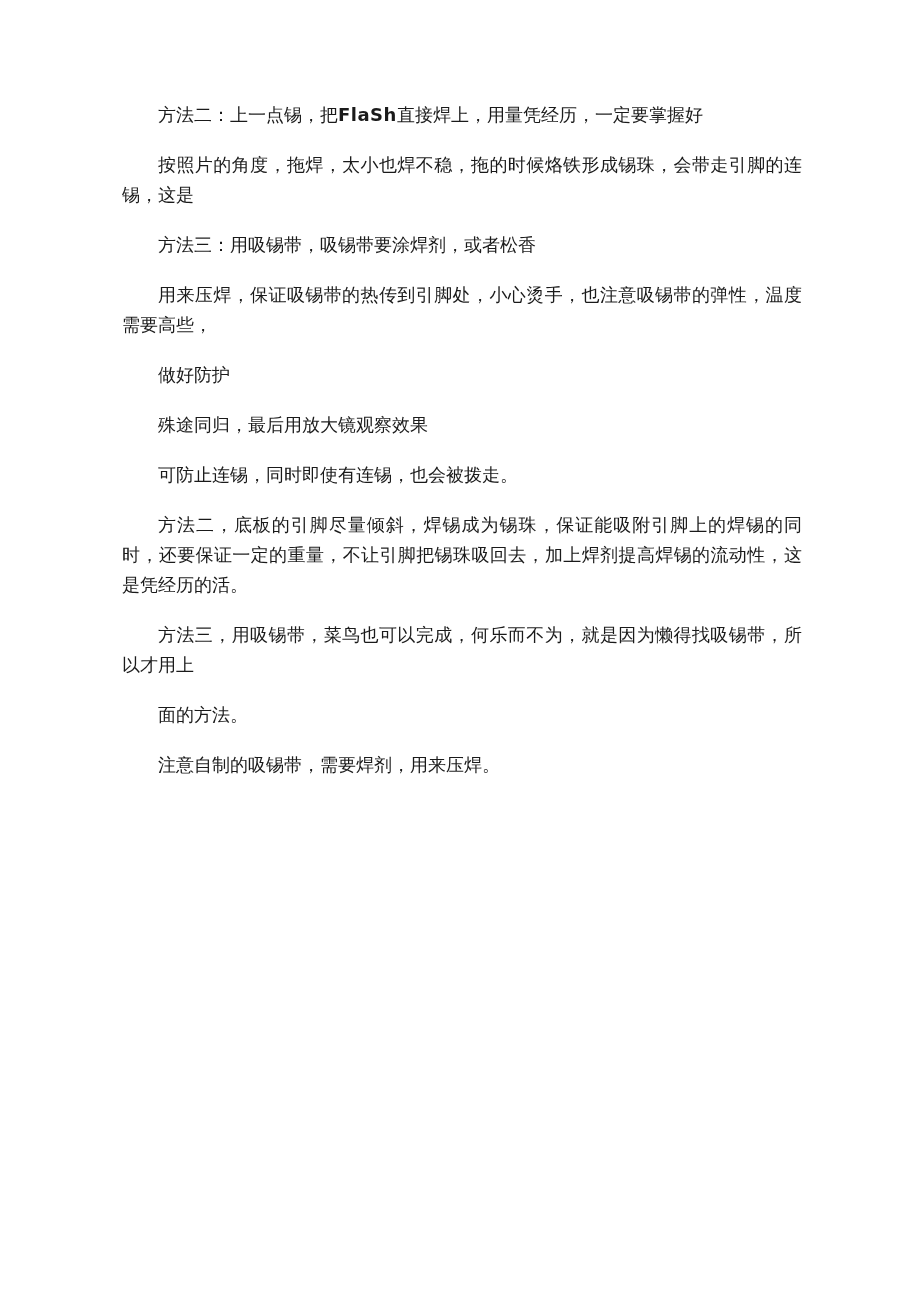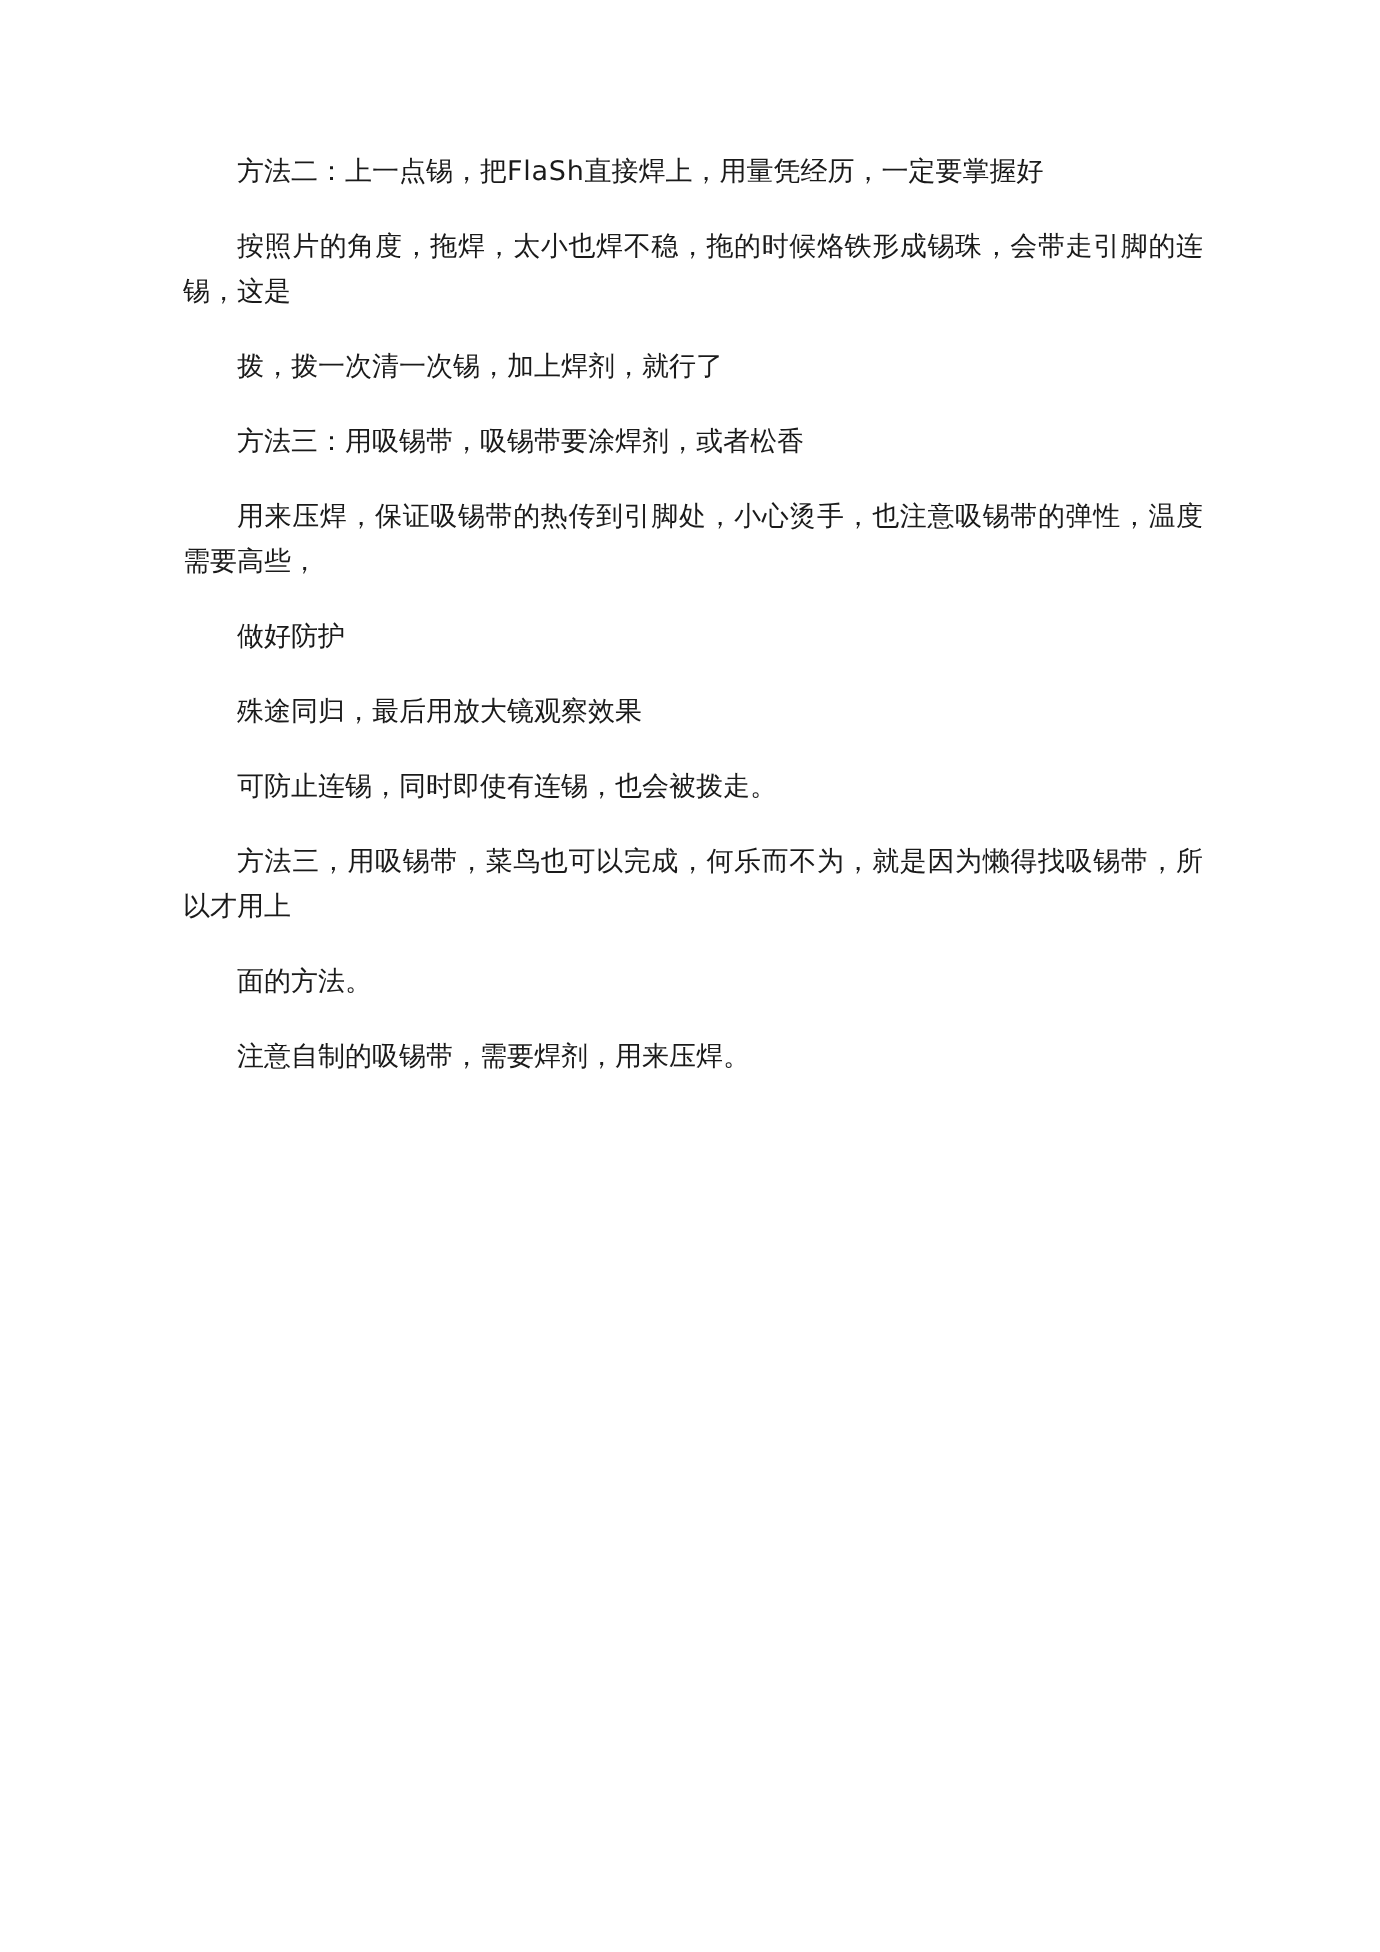--- a/index.html
+++ b/index.html
@@ -21,35 +21,35 @@
     }
     .para {
       margin: 0 0 20px 0;
       font-size: 18px;
       line-height: 30px;
       text-indent: 2em;
       text-align: justify;
       word-break: break-all;
     }
     .latin-term {
-      font-weight: normal;
+      font-weight: bold;
       letter-spacing: 0.5px;
     }
   </style>
 </head>
 <body>
 
 <div class="page">
 
   <p class="para"><span>方法二：上一点锡，把</span><span class="latin-term">FlaSh</span><span>直接焊上，用量凭经历，一定要掌握好</span></p>
 
   <p class="para">按照片的角度，拖焊，太小也焊不稳，拖的时候烙铁形成锡珠，会带走引脚的连锡，这是</p>
-  <p class="para">拨，拨一次清一次锡，加上焊剂，就行了</p>
   <p class="para">方法三：用吸锡带，吸锡带要涂焊剂，或者松香</p>
   <p class="para">用来压焊，保证吸锡带的热传到引脚处，小心烫手，也注意吸锡带的弹性，温度需要高些，</p>
   <p class="para">做好防护</p>
   <p class="para">殊途同归，最后用放大镜观察效果</p>
   <p class="para">可防止连锡，同时即使有连锡，也会被拨走。</p>
+  <p class="para">方法二，底板的引脚尽量倾斜，焊锡成为锡珠，保证能吸附引脚上的焊锡的同时，还要保证一定的重量，不让引脚把锡珠吸回去，加上焊剂提高焊锡的流动性，这是凭经历的活。</p>
   <p class="para">方法三，用吸锡带，菜鸟也可以完成，何乐而不为，就是因为懒得找吸锡带，所以才用上</p>
   <p class="para">面的方法。</p>
   <p class="para">注意自制的吸锡带，需要焊剂，用来压焊。</p>
 
 </div>
 
 </body></html>

